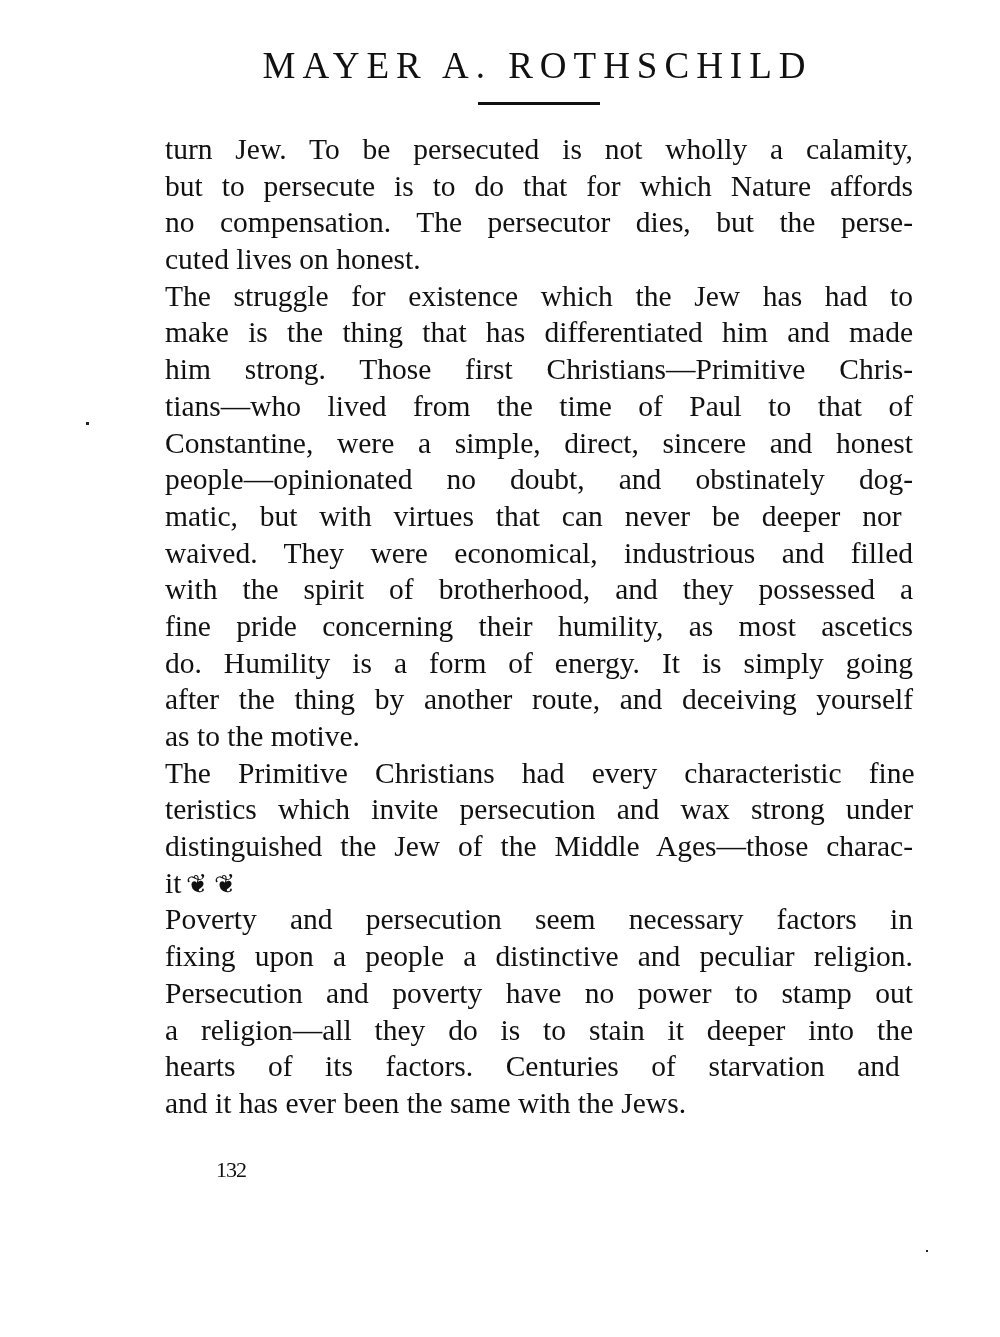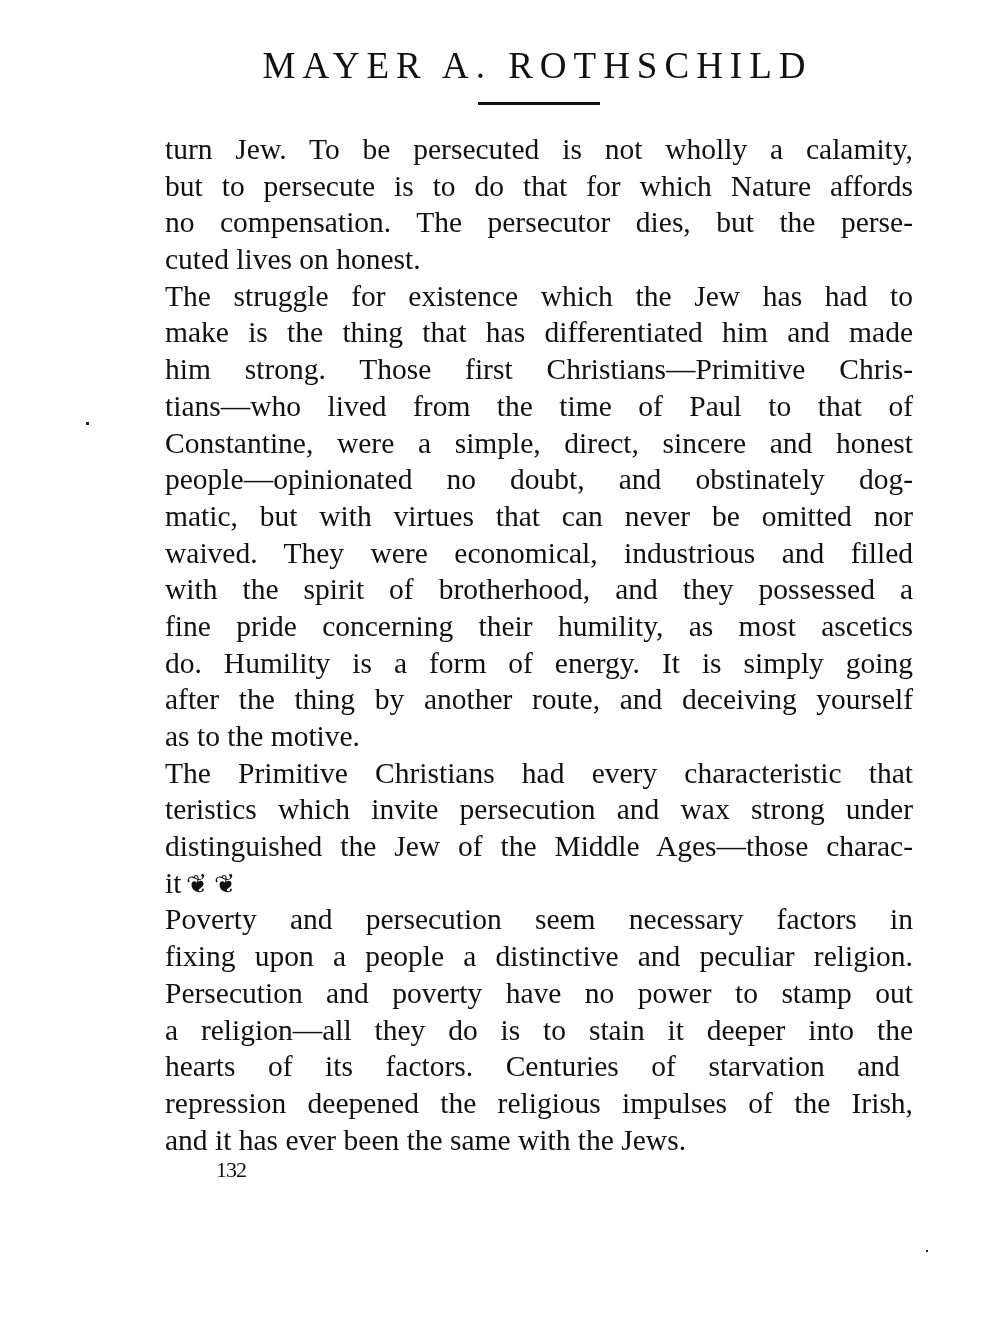--- a/index.html
+++ b/index.html
@@ -87,36 +87,35 @@
     <div class="line"><span style="display: inline-block; white-space: nowrap; word-spacing: 15.4653px;">turn Jew. To be persecuted is not wholly a calamity,</span></div>
     <div class="line"><span style="display: inline-block; white-space: nowrap; word-spacing: 11.6109px;">but to persecute is to do that for which Nature affords</span></div>
     <div class="line"><span style="display: inline-block; white-space: nowrap; word-spacing: 18.1094px;">no compensation. The persecutor dies, but the perse-</span></div>
     <div class="line last"><span>cuted lives on honest.</span></div>
     <div class="line"><span style="display: inline-block; white-space: nowrap; word-spacing: 15.3003px;">The struggle for existence which the Jew has had to</span></div>
     <div class="line"><span style="display: inline-block; white-space: nowrap; word-spacing: 11.901px;">make is the thing that has differentiated him and made</span></div>
     <div class="line"><span style="display: inline-block; white-space: nowrap; word-spacing: 26.4656px;">him strong. Those first Christians—Primitive Chris-</span></div>
     <div class="line"><span style="display: inline-block; white-space: nowrap; word-spacing: 19.1128px;">tians—who lived from the time of Paul to that of</span></div>
     <div class="line"><span style="display: inline-block; white-space: nowrap; word-spacing: 16.2768px;">Constantine, were a simple, direct, sincere and honest</span></div>
     <div class="line"><span style="display: inline-block; white-space: nowrap; word-spacing: 26.7031px;">people—opinionated no doubt, and obstinately dog-</span></div>
-    <div class="line"><span style="display: inline-block; white-space: nowrap; word-spacing: 14.4792px;">matic, but with virtues that can never be omitted nor</span></div>
+    <div class="line"><span style="display: inline-block; white-space: nowrap; word-spacing: 14.4792px;">matic, but with virtues that can never be deeper nor</span></div>
     <div class="line"><span style="display: inline-block; white-space: nowrap; word-spacing: 19.0807px;">waived. They were economical, industrious and filled</span></div>
     <div class="line"><span style="display: inline-block; white-space: nowrap; word-spacing: 17.6113px;">with the spirit of brotherhood, and they possessed a</span></div>
     <div class="line"><span style="display: inline-block; white-space: nowrap; word-spacing: 17.9531px;">fine pride concerning their humility, as most ascetics</span></div>
     <div class="line"><span style="display: inline-block; white-space: nowrap; word-spacing: 14.575px;">do. Humility is a form of energy. It is simply going</span></div>
     <div class="line"><span style="display: inline-block; white-space: nowrap; word-spacing: 12.3008px;">after the thing by another route, and deceiving yourself</span></div>
     <div class="line last"><span>as to the motive.</span></div>
-    <div class="line"><span style="display: inline-block; white-space: nowrap; word-spacing: 19.8125px;">The Primitive Christians had every characteristic that</span></div>
+    <div class="line"><span style="display: inline-block; white-space: nowrap; word-spacing: 19.8125px;">The Primitive Christians had every characteristic fine</span></div>
     <div class="line"><span style="display: inline-block; white-space: nowrap; word-spacing: 13.8147px;">teristics which invite persecution and wax strong under</span></div>
     <div class="line"><span style="display: inline-block; white-space: nowrap; word-spacing: 10.5335px;">distinguished the Jew of the Middle Ages—those charac-</span></div>
     <div class="line last"><span>it</span><span class="ornament">❦</span><span class="ornament">❦</span></div>
     <div class="line"><span style="display: inline-block; white-space: nowrap; word-spacing: 25.8203px;">Poverty and persecution seem necessary factors in</span></div>
     <div class="line"><span style="display: inline-block; white-space: nowrap; word-spacing: 11.8867px;">fixing upon a people a distinctive and peculiar religion.</span></div>
     <div class="line"><span style="display: inline-block; white-space: nowrap; word-spacing: 16.0801px;">Persecution and poverty have no power to stamp out</span></div>
     <div class="line"><span style="display: inline-block; white-space: nowrap; word-spacing: 15.4859px;">a religion—all they do is to stain it deeper into the</span></div>
     <div class="line"><span style="display: inline-block; white-space: nowrap; word-spacing: 25.1674px;">hearts of its factors. Centuries of starvation and</span></div>
-    <div class="line"><span style="display: inline-block; white-space: nowrap; word-spacing: 13.9308px;">repression deepened the religious impulses of the Irish,</span></div>
     <div class="line last"><span>and it has ever been the same with the Jews.</span></div>
   </div>
 
 <div class="page-number">132</div>
 
 <div class="speck speck-1"></div>
 <div class="speck speck-2"></div>
 
 </body></html>

